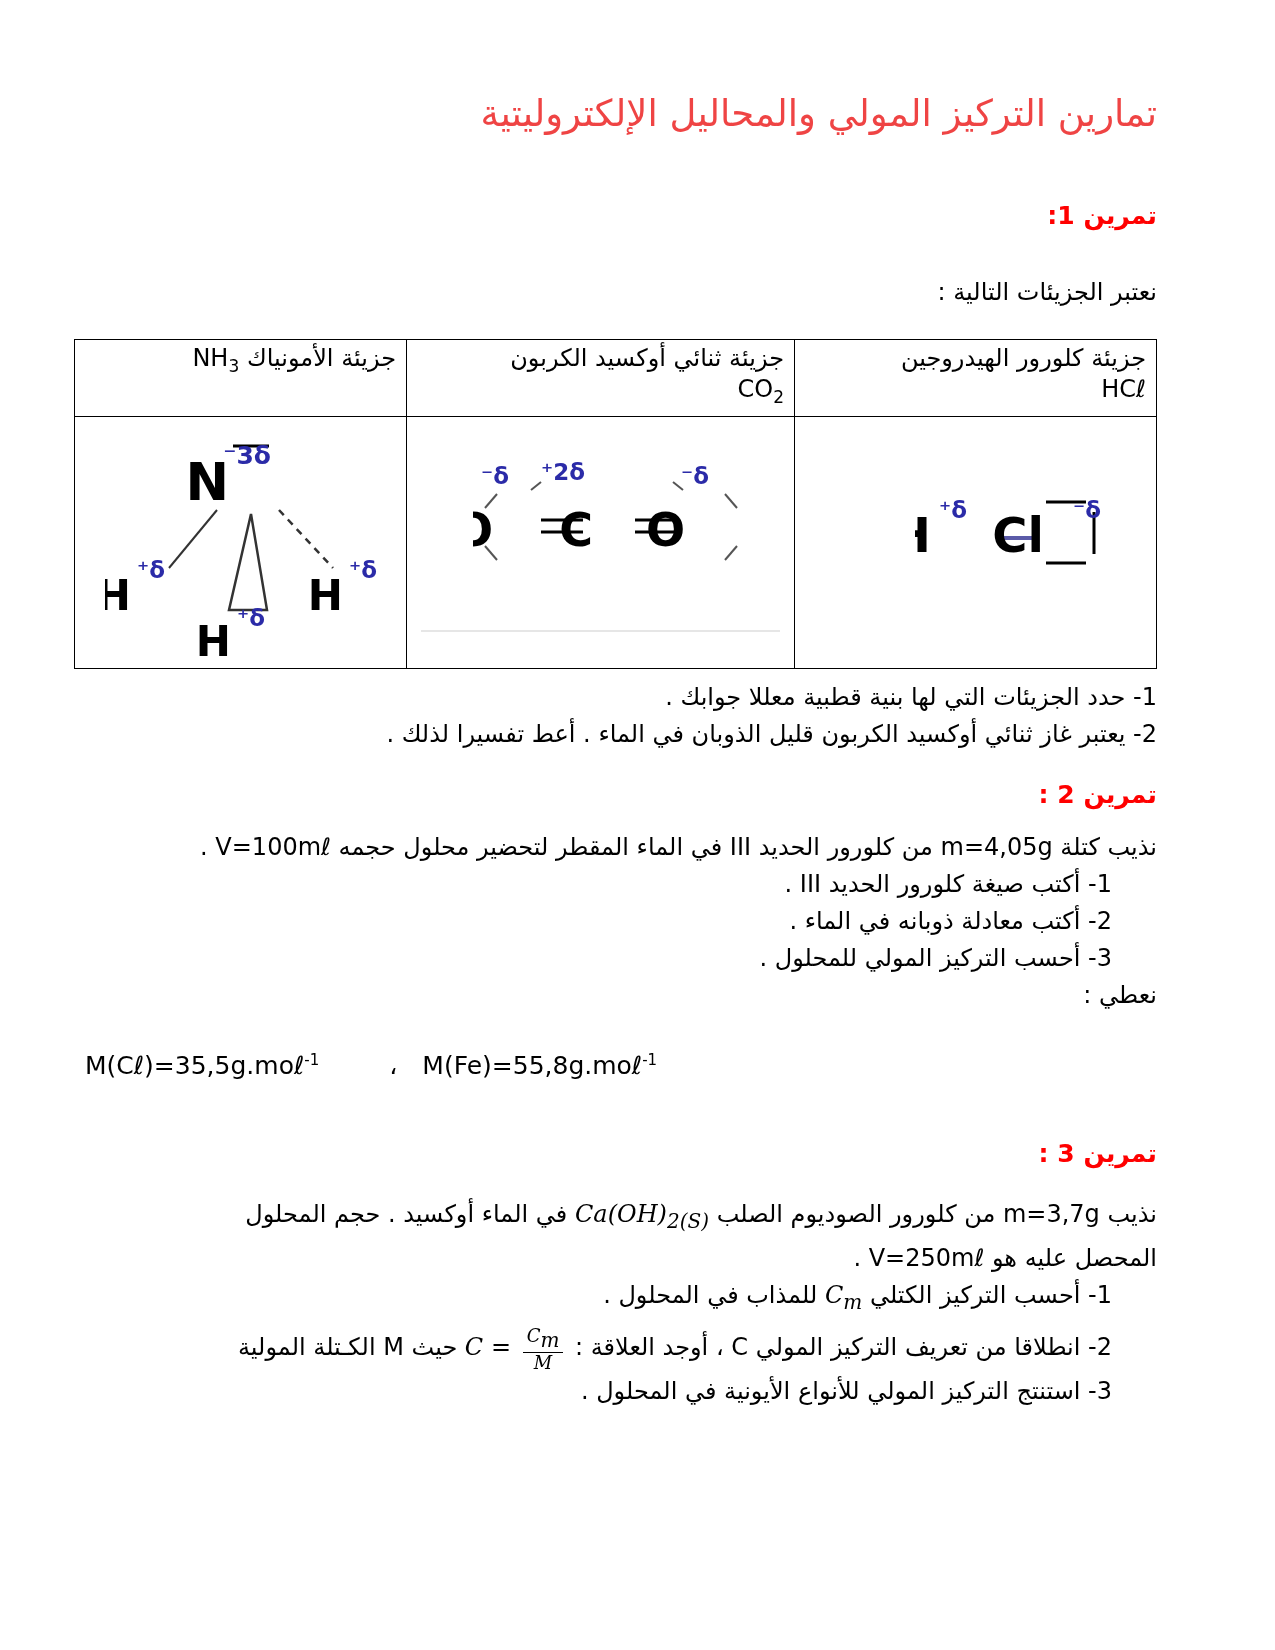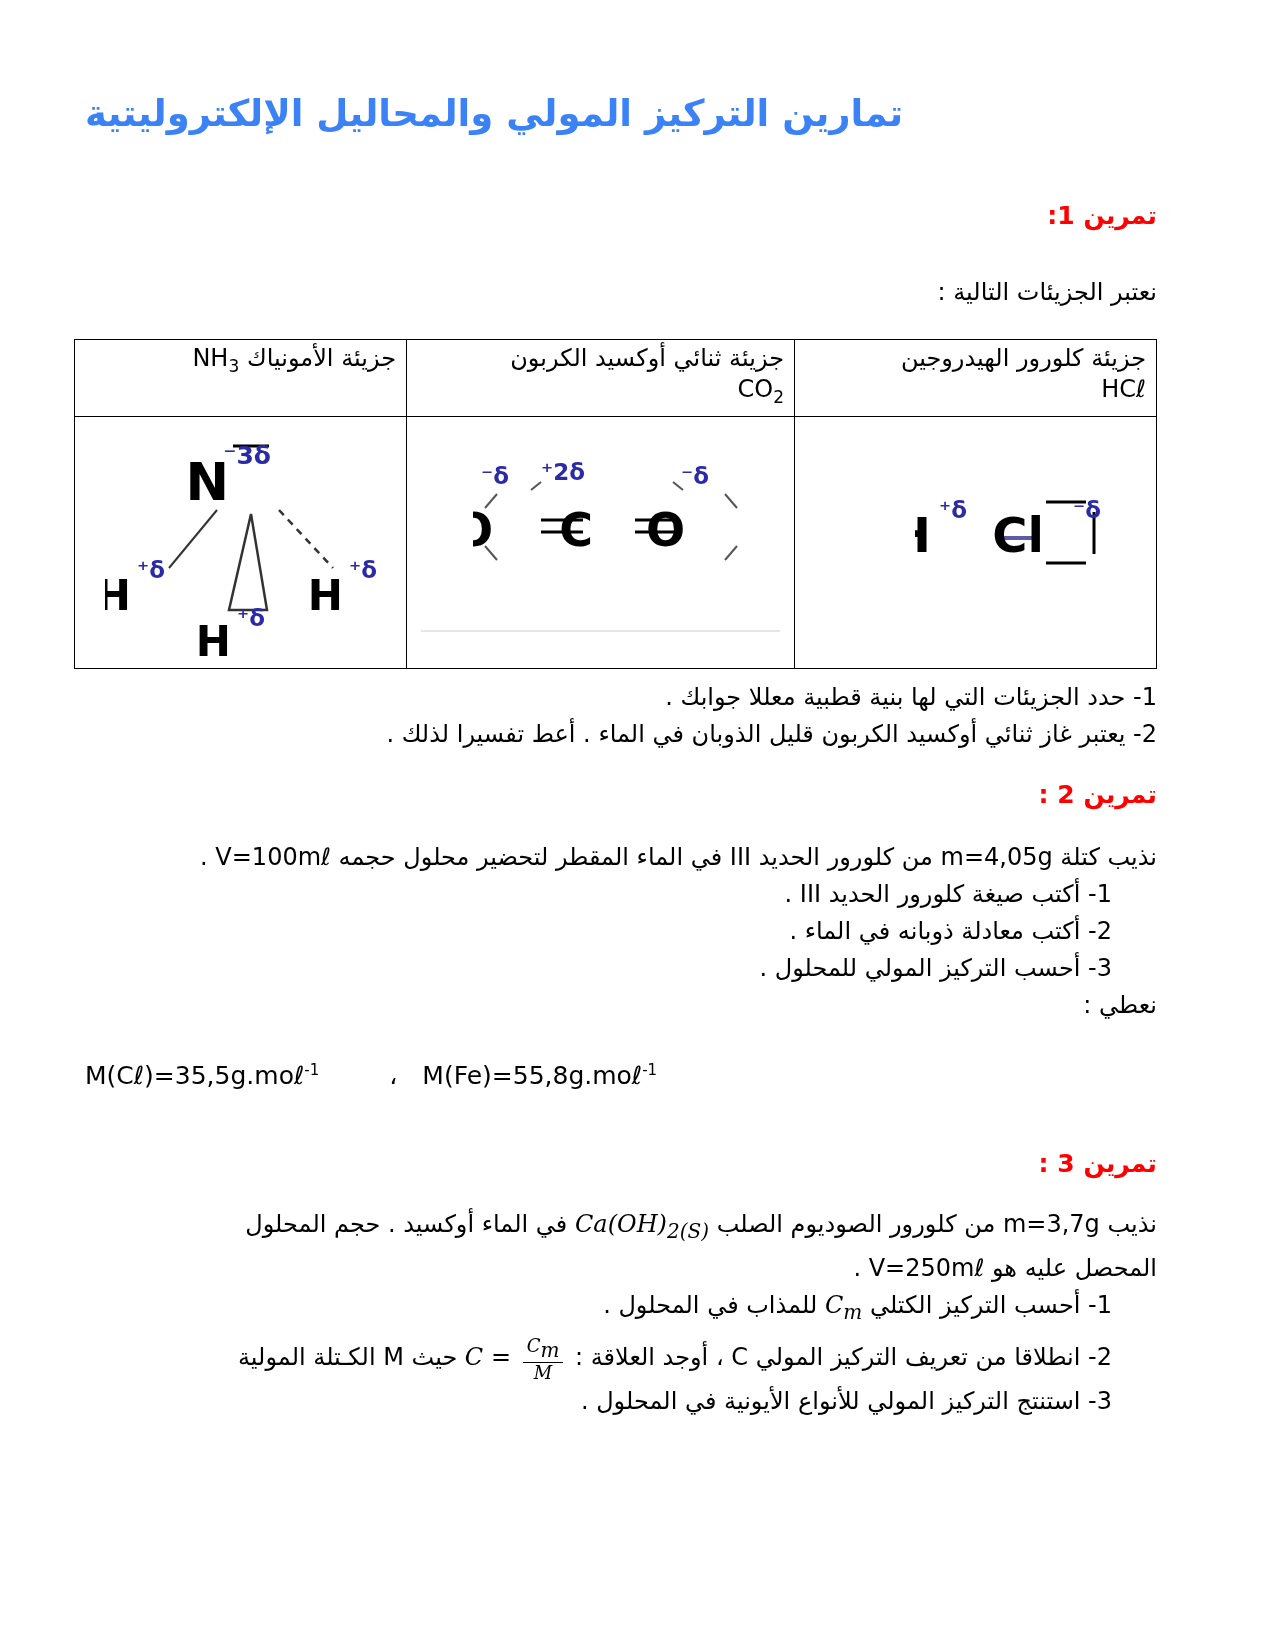--- a/index.html
+++ b/index.html
@@ -1,25 +1,25 @@
 <!DOCTYPE html>
 <html lang="ar"><head>
 <meta charset="utf-8">
 <style>
   html,body{margin:0;padding:0;background:#ffffff;}
   body{width:1275px;height:1650px;overflow:hidden;font-family:"DejaVu Sans",sans-serif;color:#000;}
   .page{padding:72px 118px 40px 85px;direction:rtl;}
-  .title{color:#3b82f6;text-align:left;font-size:37px;font-weight:bold;line-height:1.5;margin:14px 0 58px;}
+  .title{color:#ef4444;text-align:right;font-size:37px;font-weight:normal;line-height:1.5;margin:14px 0 58px;}
   .exh{color:#FF0000;font-weight:bold;font-size:25px;line-height:1.3;margin:0;}
   .exh1{margin-top:24px;}
   .exh2{margin-top:26px;}
   .exh3{margin-top:52px;}
   .line{font-size:24px;line-height:37px;margin:0;}
   .intro1{margin-top:42px;}
-  .intro2{margin-top:28px;}
+  .intro2{margin-top:18px;}
   .intro3a{margin-top:26px;}
   .q{margin:0;}
   .qind{padding-right:45px;}
   .cont2{padding-right:150px;}
   .mol-table{direction:rtl;border-collapse:collapse;width:1035px;margin-top:28px;margin-bottom:10px;table-layout:fixed;}
   .mol-table td{border:1.8px solid #000;text-align:right;}
   .hcell{font-size:24px;line-height:31px;text-align:right;vertical-align:top;padding:3px 10px 3px 6px;height:60px;}
   .bcell{height:248px;text-align:center;vertical-align:middle;position:relative;}
   .formula{direction:ltr;unicode-bidi:isolate;}
   sub.fsub{font-size:17px;}

